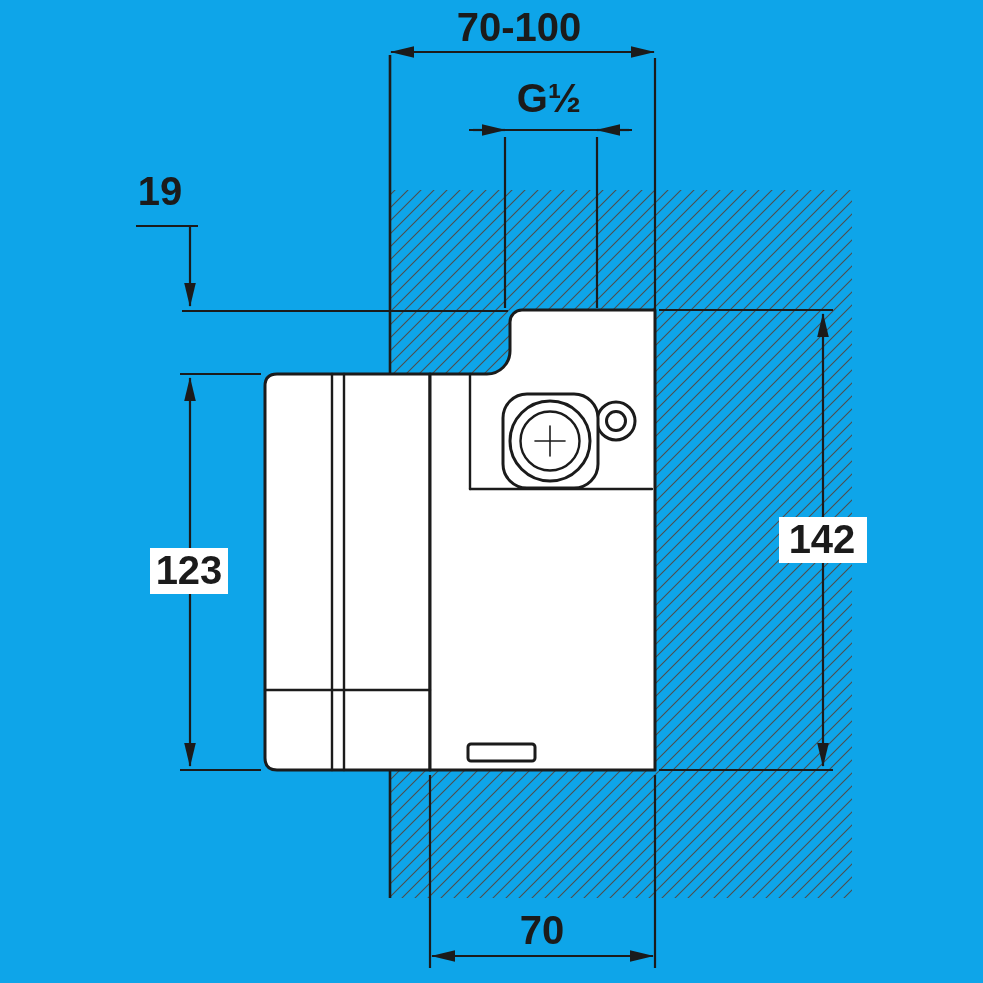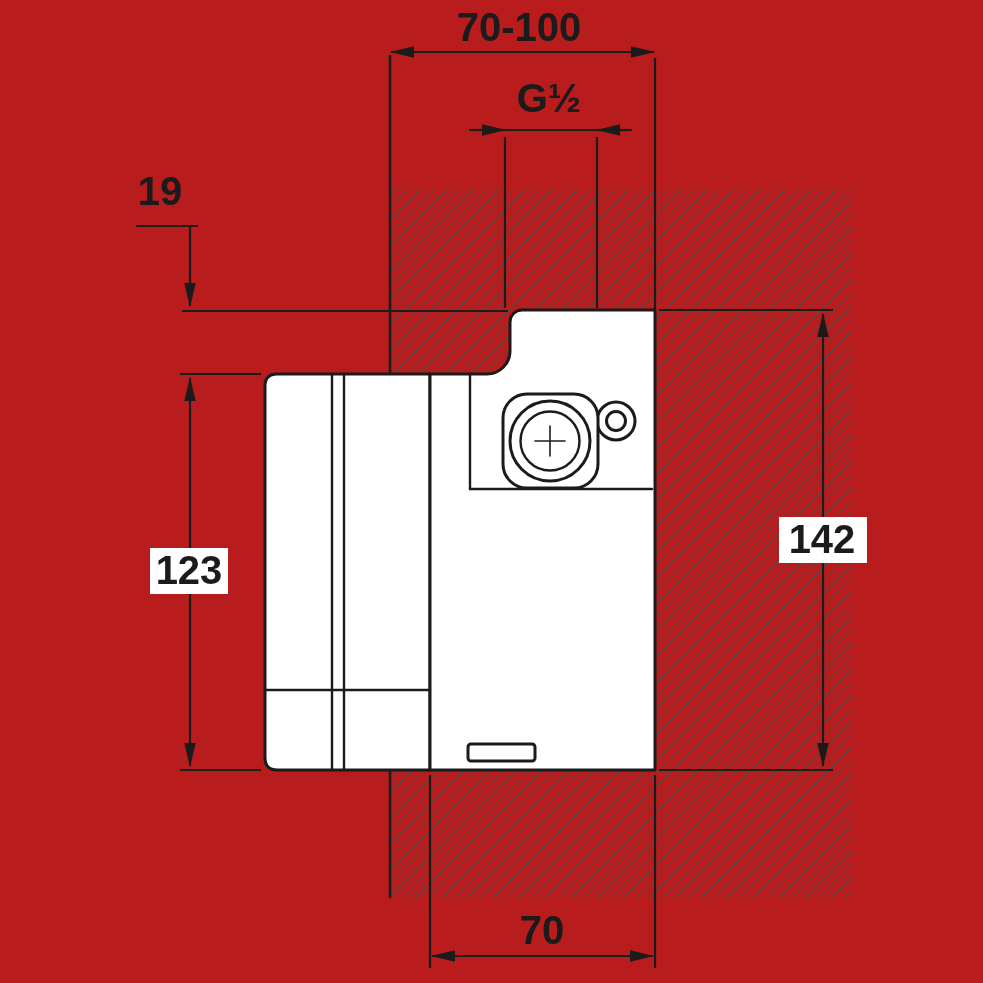--- a/index.html
+++ b/index.html
@@ -4,21 +4,21 @@
 <style>
   html, body {
     margin: 0;
     padding: 0;
     background: #ffffff;
   }
   .canvas {
     position: relative;
     width: 983px;
     height: 983px;
-    background: #b91c1c;
+    background: #0ea5e9;
     font-family: "Liberation Sans", sans-serif;
   }
   svg { display: block; }
 
   .outline {
     fill: #ffffff;
     stroke: #1b1b1b;
     stroke-width: 3;
     stroke-linejoin: round;
     stroke-linecap: round;

